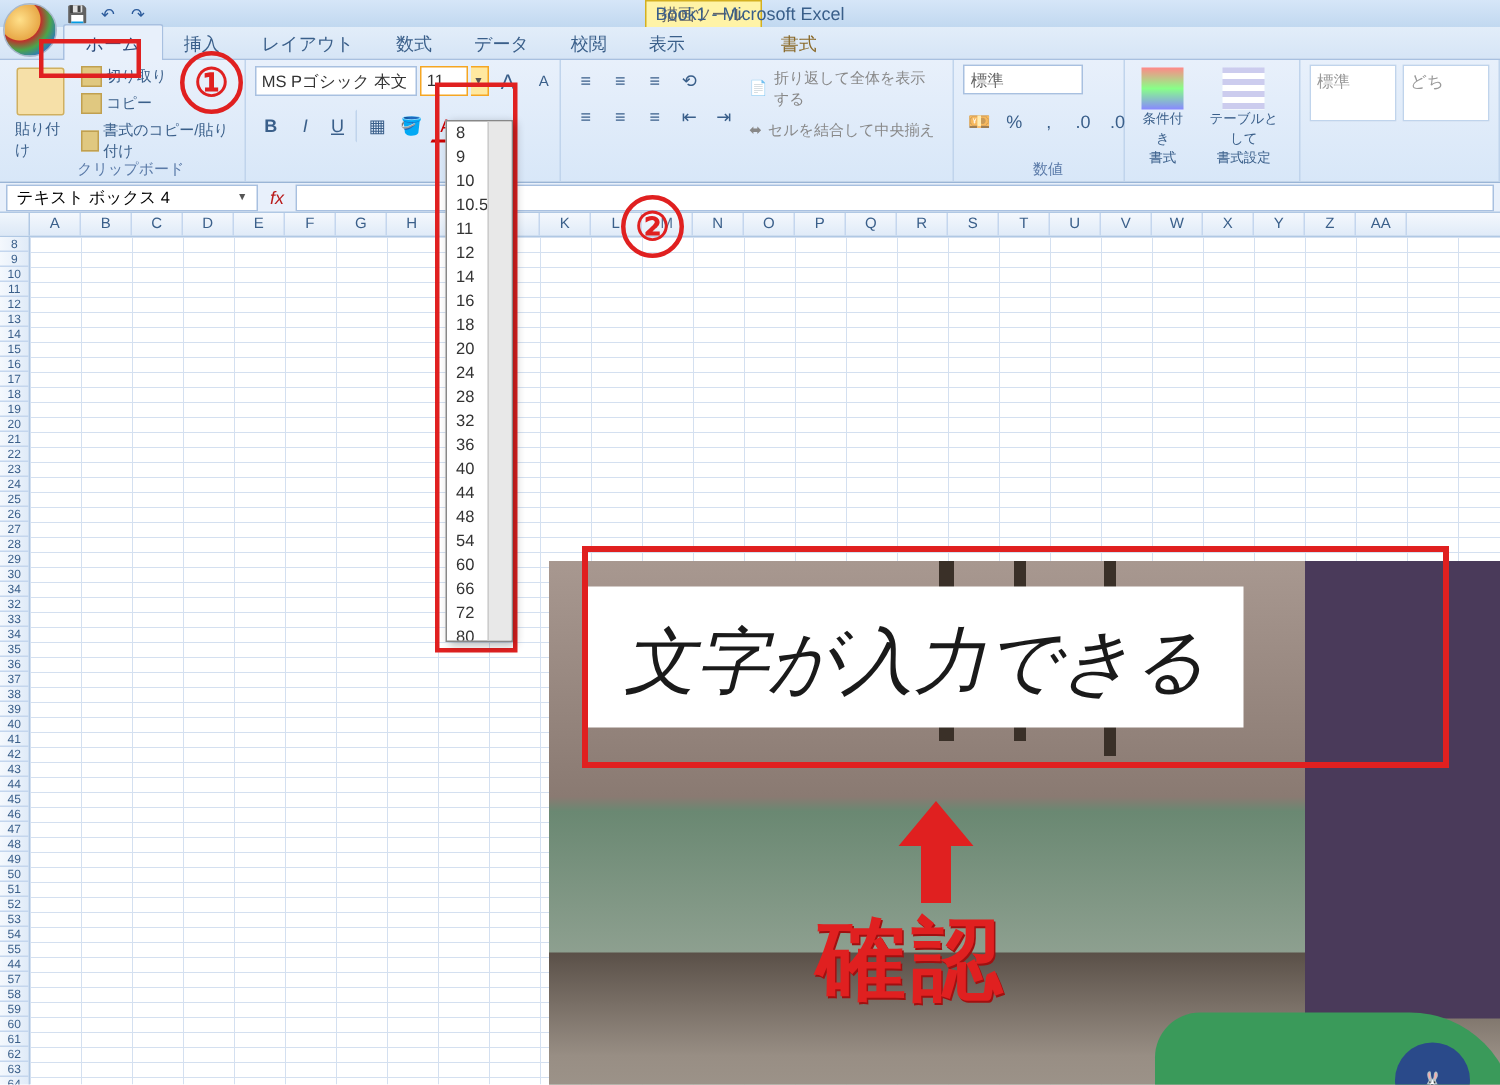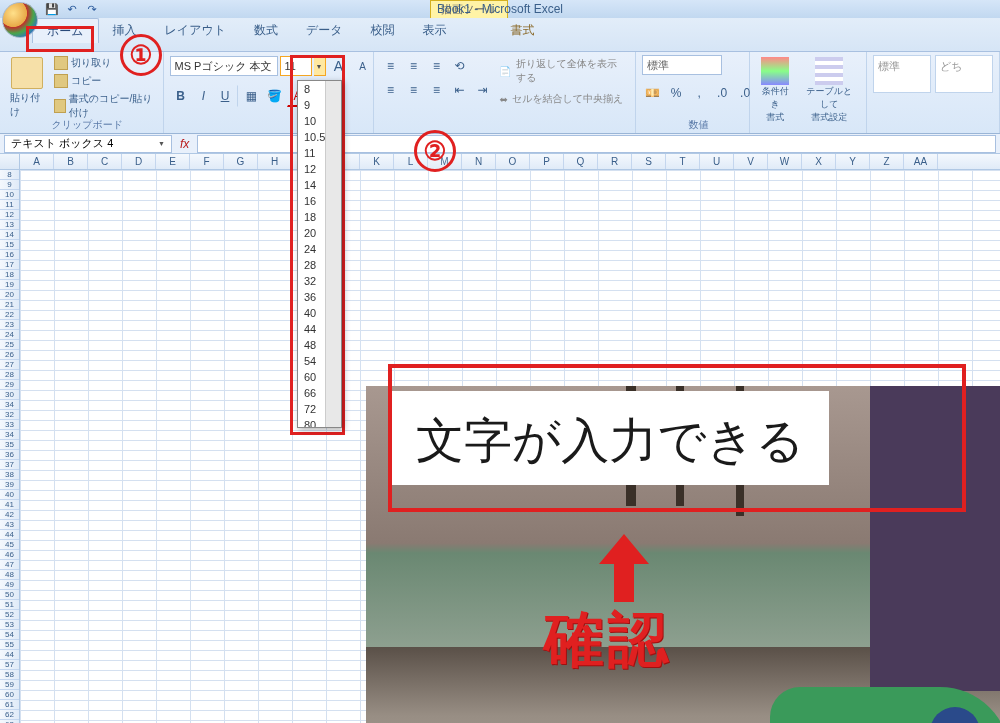--- a/index.html
+++ b/index.html
@@ -3,21 +3,21 @@
 <meta charset="utf-8">
 <style>
 * { margin:0; padding:0; box-sizing:border-box; font-family:"MS PGothic","Meiryo",sans-serif; }
 body { background:#fff; width:1000px; height:723px; overflow:hidden; position:relative; font-size:11px; }
 .titlebar { height:18px; background:linear-gradient(#d6e6f8,#c1d8f0); display:flex; align-items:center; position:relative; }
 .office-btn { position:absolute; top:2px; left:2px; width:36px; height:36px; border-radius:50%; background:radial-gradient(circle at 30% 30%,#ffe08a,#e8a948 40%,#c0302b 42%,#4aa54a 60%,#2b73c7 80%); border:1px solid #a8b8cc; z-index:20; }
 .qat { margin-left:44px; display:flex; gap:4px; align-items:center; }
 .qat-btn { width:16px; height:16px; display:flex; align-items:center; justify-content:center; color:#2b5a9b; }
 .title-text { position:absolute; left:50%; transform:translateX(-50%); color:#3a5f8a; font-size:12px; }
 .tool-context { position:absolute; left:430px; top:0; background:#fff3a6; padding:1px 10px; border:1px solid #d4b020; font-size:11px; color:#666; }
-.tabstrip { height:34px; background:linear-gradient(#e2edf9,#d6e5f6); display:flex; align-items:flex-start; padding-left:32px; border-bottom:1px solid #a8c0e0; position:relative; }
+.tabstrip { height:22px; background:linear-gradient(#e2edf9,#d6e5f6); display:flex; align-items:center; padding-left:42px; border-bottom:1px solid #a8c0e0; position:relative; }
 .tab { padding:4px 14px 3px; font-size:12px; color:#3a5f8a; cursor:pointer; }
 .tab.active { background:#e8f0fb; border:1px solid #a8c0e0; border-bottom:none; border-radius:2px 2px 0 0; color:#2a4a7a; }
 .tab.format { margin-left:36px; color:#8a6a2a; }
 .ribbon { height:82px; background:linear-gradient(#e8f0fb,#d8e7f8); border-bottom:1px solid #9ab5d6; display:flex; position:relative; }
 .group { border-right:1px solid #c0d4ec; padding:3px 6px 2px; display:flex; flex-direction:column; position:relative; }
 .group-label { position:absolute; bottom:1px; left:0; right:0; text-align:center; font-size:10px; color:#5a7aa8;padding-left:12px; }
 .group-body { flex:1; display:flex; align-items:flex-start; gap:4px; }
 .big-btn { display:flex; flex-direction:column; align-items:center; padding:2px 4px; cursor:pointer; }
 .big-btn .ico { width:32px; height:32px; background:#f6e0a8; border:1px solid #d0b060; border-radius:2px; }
 .big-btn .lbl { font-size:10px; color:#3a5f8a; margin-top:2px; }
@@ -54,21 +54,21 @@
 .cells::before { content:""; position:absolute; inset:0; background-image:linear-gradient(#d4e0f0 1px,transparent 1px),linear-gradient(90deg,#d4e0f0 1px,transparent 1px); background-size:34px 10px; }
 .size-dropdown { position:absolute; top:80px; left:297px; width:45px; background:#fff; border:1px solid #888; box-shadow:2px 2px 6px rgba(0,0,0,0.3); z-index:100; max-height:348px; overflow:hidden; }
 .size-opt { padding:2px 6px; font-size:11px; cursor:pointer; color:#333; }
 .size-scrollbar { position:absolute; right:0; top:0; bottom:0; width:16px; background:#e8e8e8; border-left:1px solid #ccc; }
 .photo { position:absolute; top:232px; left:366px; width:634px; height:491px; background:linear-gradient(180deg,#a89890 0%,#8a7a72 32%,#6a8872 34%,#9aa89a 60%,#b0b0a8 100%); overflow:hidden; }
 .photo .leg { position:absolute; right:0; top:0; width:130px; height:305px; background:#4a3a5a; }
 .photo .shoe { position:absolute; right:-10px; bottom:60px; width:240px; height:130px; background:#3a9a5a; border-radius:30px 70px 10px 10px; border-bottom:18px solid #e0e0d8; }
 .photo .shoe .patch { position:absolute; right:30px; top:20px; width:50px; height:50px; border-radius:50%; background:#2a4a8a; display:flex; align-items:center; justify-content:center; color:#fff; }
 .photo .ground { position:absolute; bottom:0; left:0; right:0; height:230px; background:linear-gradient(180deg,#5a5048,#988e84 30%,#b8b2a8); }
 .photo .bg-pole { position:absolute; top:0; background:#3a3028; }
-.text-box { position:absolute; top:364px; left:388px; width:578px; height:148px; border:4px solid #e02020; background:transparent; display:flex; align-items:center; justify-content:flex-start; z-index:50; }
+.text-box { position:absolute; top:364px; left:388px; width:578px; height:148px; border:4px solid #e02020; background:transparent; display:flex; align-items:center; justify-content:flex-start; z-index:50;font-style:italic; }
 .text-box-inner { background:#fff; padding:18px 24px 12px; font-size:48px; font-family:"MS Mincho","Hiragino Mincho",serif; color:#1a1a1a; }
 .confirm-arrow { position:absolute; top:534px; left:594px; z-index:50; }
 .confirm-arrow svg { width:60px; height:70px; }
 .confirm-text { position:absolute; top:600px; left:544px; font-size:60px; font-weight:900; color:#e02020; z-index:50; font-family:"Meiryo","MS Gothic",sans-serif; letter-spacing:4px; text-shadow:1px 1px 0 #a01010; }
 .marker { position:absolute; border:3px solid #e02020; z-index:60; }
 .marker-1 { top:26px; left:26px; width:68px; height:26px; }
 .marker-2 { top:55px; left:290px; width:55px; height:380px; }
 .circle-num { position:absolute; width:42px; height:42px; border:3px solid #e02020; border-radius:50%; display:flex; align-items:center; justify-content:center; font-size:26px; font-weight:bold; color:#e02020; background:rgba(255,255,255,0.1); z-index:61; }
 .circ-1 { top:34px; left:120px; }
 .circ-2 { top:130px; left:414px; }

